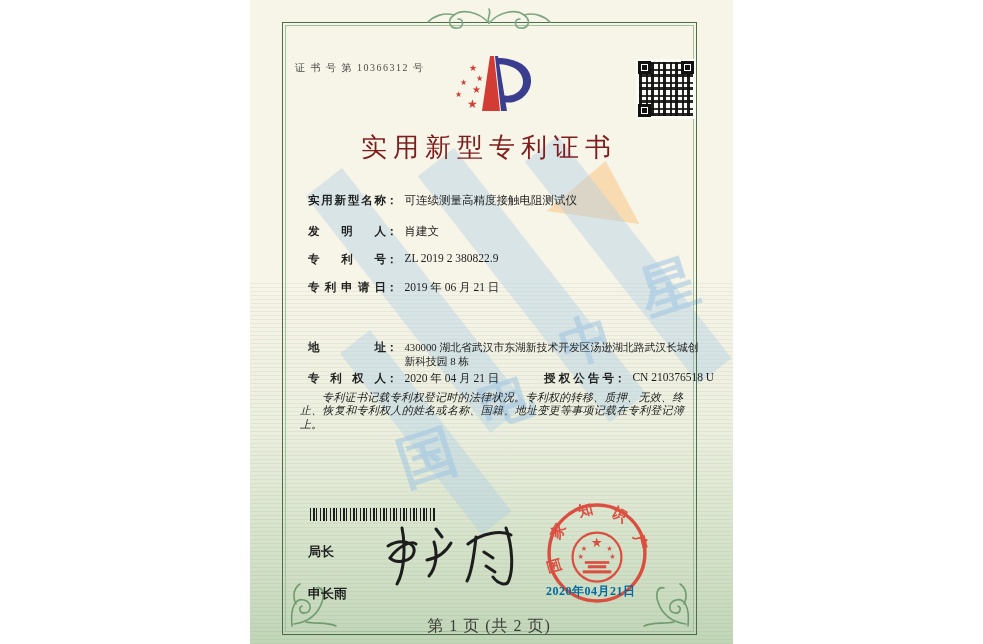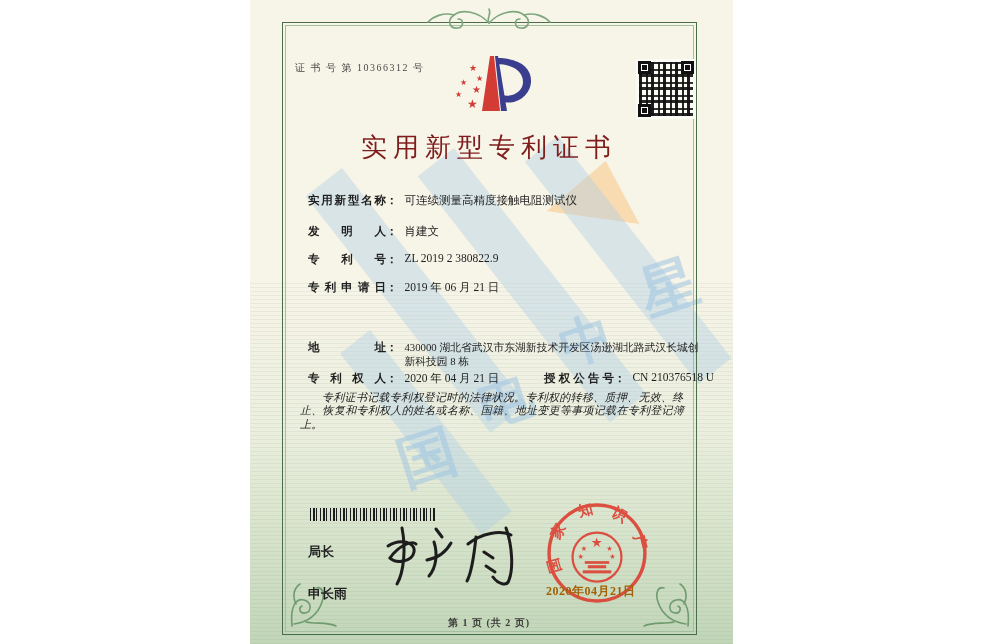--- a/index.html
+++ b/index.html
@@ -74,23 +74,23 @@
   .paragraphs p{margin:0;text-indent:2em;}
   .barcode{left:60px;top:508px;width:126px;height:13px;
     background:repeating-linear-gradient(90deg,#1c1c1c 0 1px,transparent 1px 3px,
                #1c1c1c 3px 5px,transparent 5px 6px,#1c1c1c 6px 7px,transparent 7px 10px);}
   .signer{left:58px;font-size:13px;font-weight:bold;color:#222;
           font-family:"Liberation Sans","DejaVu Sans",sans-serif;}
   .signer-title{top:543px;text-align:center;} .signer-name{top:565px;margin-top:20px;}
   .signature{left:122px;top:514px;z-index:5;}
   .seal{left:294px;top:500px;z-index:5;opacity:.93;}
   .seal-date{left:296px;top:583px;width:118px;font-size:12px;font-weight:600;
-             color:#a16207;letter-spacing:0.5px;z-index:6;}
+             color:#0369a1;letter-spacing:0.5px;z-index:6;}
   .page-footer{left:32px;top:616px;width:414px;text-align:center;
-               font-size:10px;color:#3c3c3a;letter-spacing:1px;font-weight:bold;}
+               font-size:16px;color:#3c3c3a;letter-spacing:1px;}
 </style>
 </head>
 <body>
 
 <div class="paper">
 
   <div class="green-tint"></div>
 
   <div class="watermark">
     <div class="wm-tri"></div>

